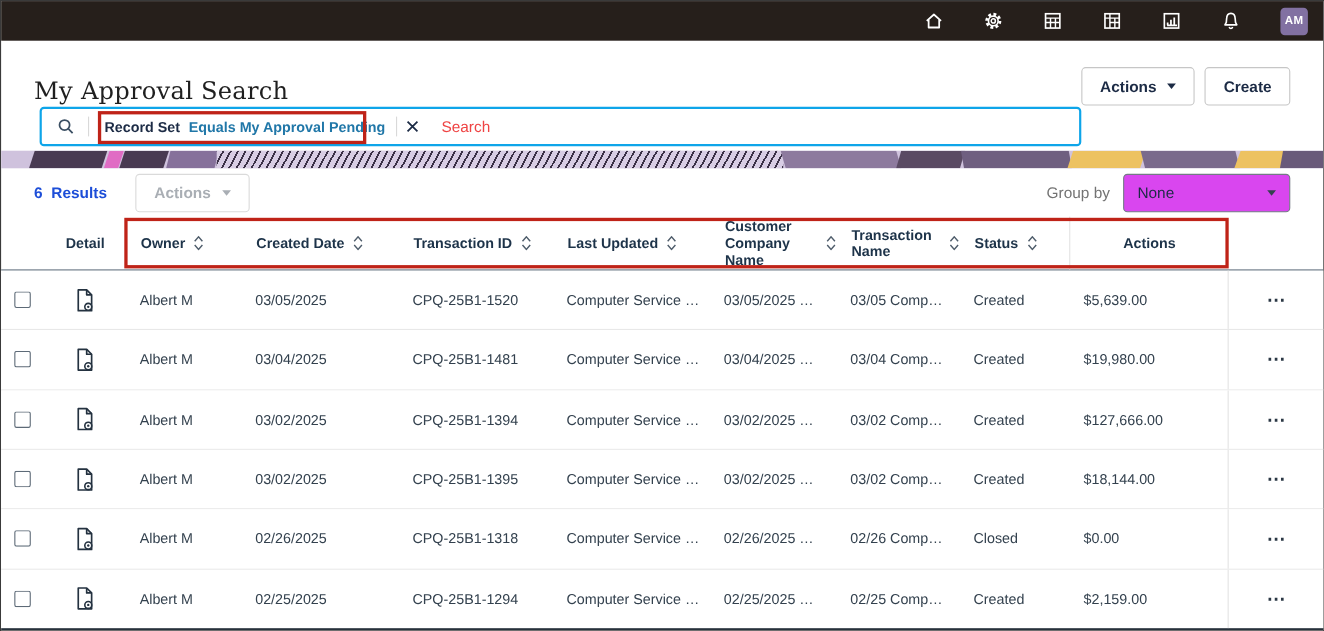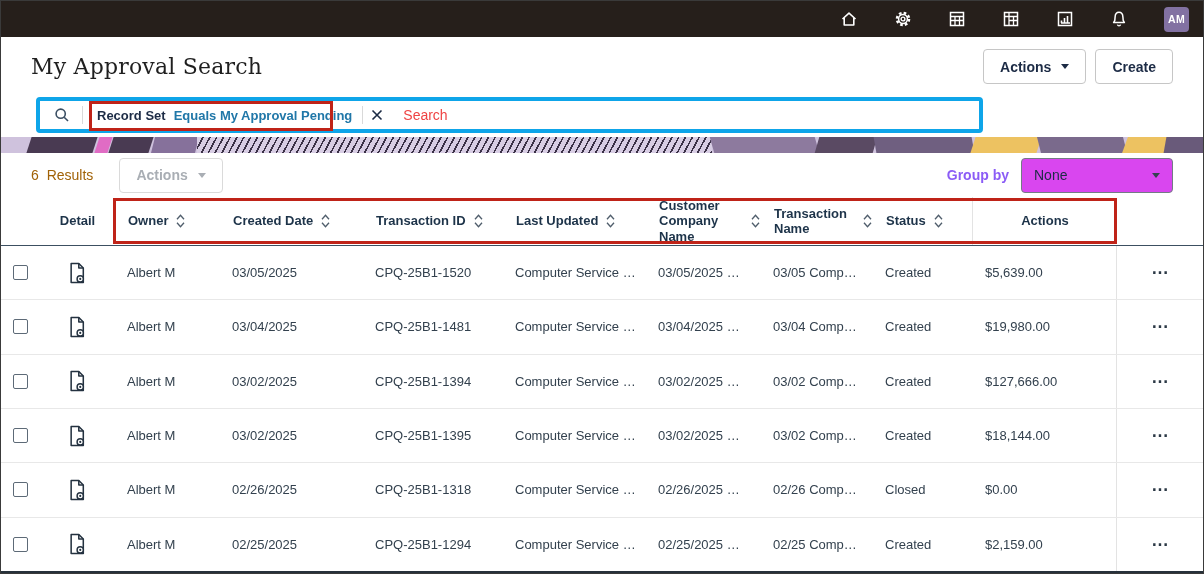--- a/index.html
+++ b/index.html
@@ -6,29 +6,29 @@
   html,body { width:1204px; height:574px; background:#fff; font-family:"Liberation Sans", sans-serif; }
   .page { position:relative; width:1204px; height:574px; border:1px solid #3a3a3a; background:#fff; display:flex; flex-direction:column; overflow:hidden; }
 
   
   .topbar { height:36px; background:#261f1b; display:flex; align-items:center; justify-content:flex-end; gap:36px; padding-right:14px; flex:none; }
   .tb-icon { width:18px; height:18px; display:flex; align-items:center; justify-content:center; cursor:pointer; }
   .tb-icon svg { display:block; }
   .avatar { width:25px; height:25px; border-radius:4px; background:#8271a2; color:#fff; font-size:10.5px; font-weight:bold; display:flex; align-items:center; justify-content:center; letter-spacing:.3px; }
 
   
-  .title-row { height:59px; display:flex; align-items:center; padding:0 30px; flex:none; }
+  .title-row { height:59px; display:flex; align-items:flex-end; padding:0 30px; flex:none; }
   .page-title { font-family:"DejaVu Serif","Liberation Serif",serif; font-size:22px; font-weight:500; color:#1f1f1f; letter-spacing:.2px; }
   .title-actions { margin-left:auto; display:flex; gap:9px; }
   .btn { height:35px; background:#fff; border:1px solid #c6c6c6; border-radius:4px; font-family:"Liberation Sans",sans-serif; font-size:14px; font-weight:700; color:#1c2b45; display:flex; align-items:center; gap:10px; padding:0 16px; cursor:pointer; }
   .caret { width:0; height:0; border-left:4.5px solid transparent; border-right:4.5px solid transparent; border-top:5.5px solid #1c2b45; }
 
   
   .search-row { height:41px; position:relative; flex:none; }
-  .search-box { position:absolute; left:35px; top:1px; width:947px; height:36px; border:4px solid #0ea5e9; border-radius:4px; background:#fff; display:flex; align-items:center; }
+  .search-box { position:absolute; left:35px; top:1px; width:947px; height:36px; border:2px solid #0ea5e9; border-radius:4px; background:#fff; display:flex; align-items:center; }
   .search-icon-wrap { padding:0 12px 0 14px; display:flex; align-items:center; }
   .vdiv { width:1px; height:18px; background:#d9d9d9; flex:none; }
   .chip { display:flex; align-items:center; gap:8px; padding:0 10px 0 14px; }
   .chip-field { font-size:13px; font-weight:700; color:#1c2b45; white-space:nowrap; }
   .chip-value { font-size:13px; font-weight:700; color:#2077a8; white-space:nowrap; }
   .chip-x { display:flex; align-items:center; padding:0 10px 0 8px; cursor:pointer; }
   .search-placeholder { font-size:14px; color:#ef4444; margin-left:10px; }
 
   
   .banner { height:16px; background:#cfc2dd; position:relative; overflow:hidden; flex:none; }
@@ -43,25 +43,25 @@
   .b5 { left:711px; width:105px; background:#8d7a9e; transform:skewX(16deg); }
   .b6 { left:816px; width:58px;  background:#5a4a63; transform:skewX(-16deg); }
   .b7 { left:874px; width:98px;  background:#6f5f80; transform:skewX(10deg); }
   .y1 { left:972px; width:66px;  background:#edc261; transform:skewX(-18deg); }
   .b8 { left:1038px;width:86px;  background:#7a6a8c; transform:skewX(14deg); }
   .y2 { left:1124px;width:42px;  background:#edc261; transform:skewX(-20deg); }
   .b9 { left:1164px;width:42px;  background:#695a7a; transform:skewX(-10deg); }
 
   
   .toolbar { height:44px; display:flex; align-items:center; padding:0 30px 0 30px; flex:none; }
-  .results { font-size:14px; font-weight:400; color:#a16207; }
+  .results { font-size:14px; font-weight:700; color:#1d4ed8; }
   .btn-disabled { margin-left:26px; height:35px; background:#fff; border:1px solid #dadada; border-radius:4px; font-size:14px; font-weight:700; color:#a9aeb4; display:flex; align-items:center; gap:10px; padding:0 16px; }
   .caret-dis { border-top-color:#a9aeb4; }
   .groupby { margin-left:auto; display:flex; align-items:center; gap:12px; }
-  .groupby-label { font-size:14px; font-weight:700; color:#8b5cf6;margin-left:16px; }
+  .groupby-label { font-size:14px; font-weight:400; color:#737373;margin-left:16px; }
   .select { width:152px; height:35px; border:1px solid #737b85; border-radius:4px; background:#d946ef; display:flex; align-items:center; padding:0 12px; font-size:14px; color:#1c2b45; cursor:pointer; }
   .select .caret { margin-left:auto; border-top-color:#33424f; }
 
   
   .table-wrap { flex:1; display:flex; flex-direction:column; position:relative; border-bottom:2px solid #27313b; }
   .grid-row { display:grid; grid-template-columns:40px 73px 105px 143px 140px 143px 115px 112px 100px 145px 88px; }
   .thead { height:49px; border-bottom:1px solid #3c4f61; flex:none; }
   .th { display:flex; align-items:center; padding-left:14px; font-size:13px; font-weight:700; color:#1d3349; line-height:1.18; gap:8px; }
   .th.center { justify-content:center; padding-left:0; }
   .th-label { max-width:92px; }

